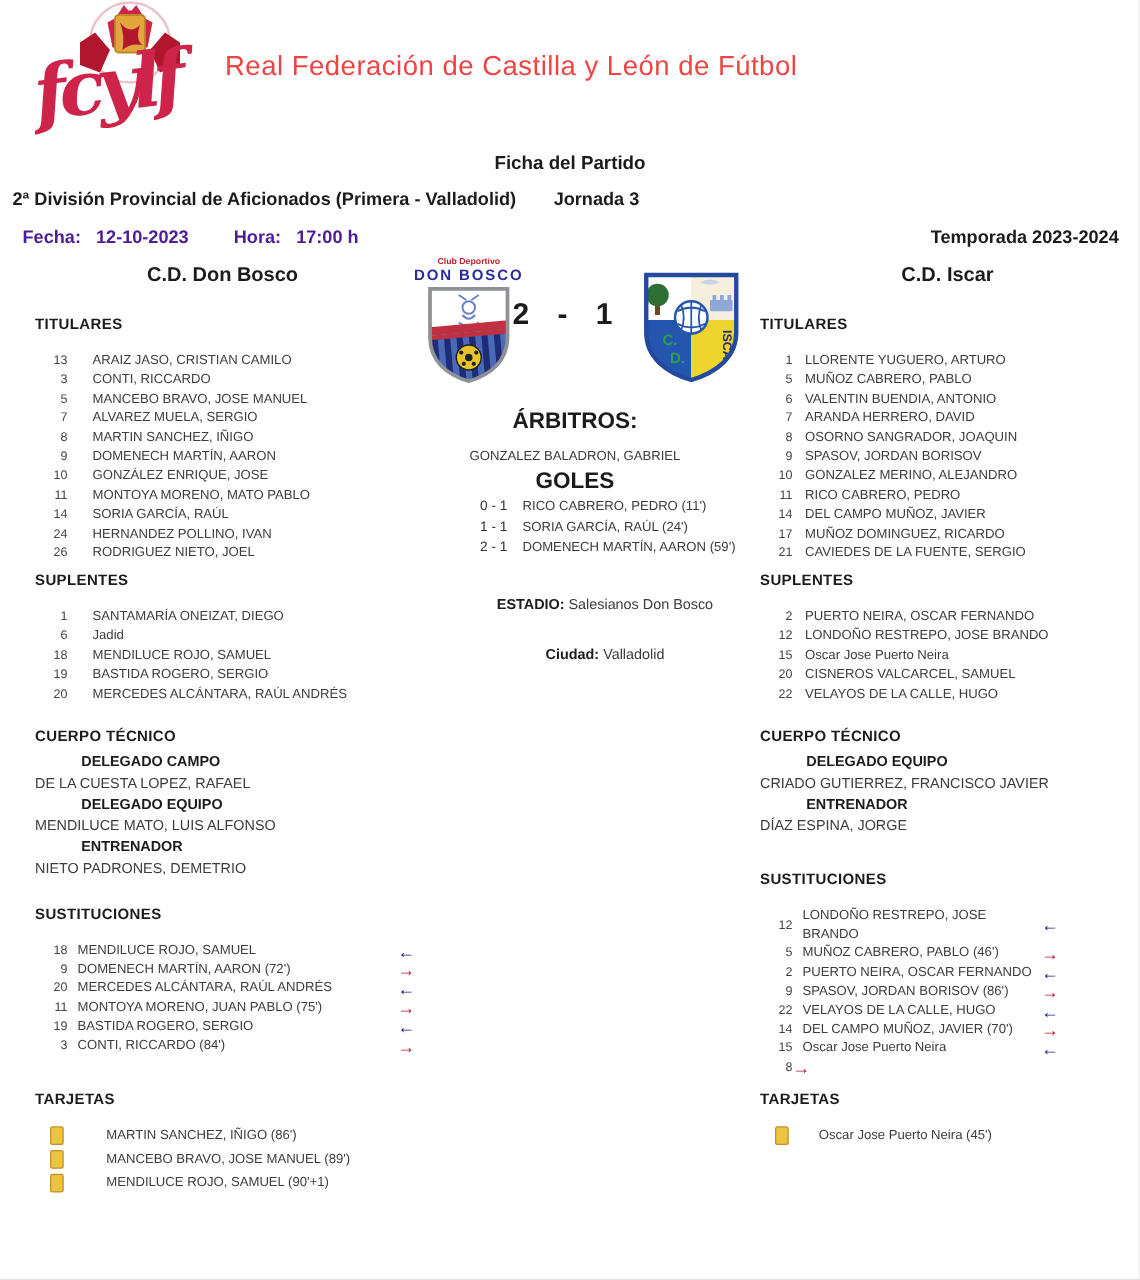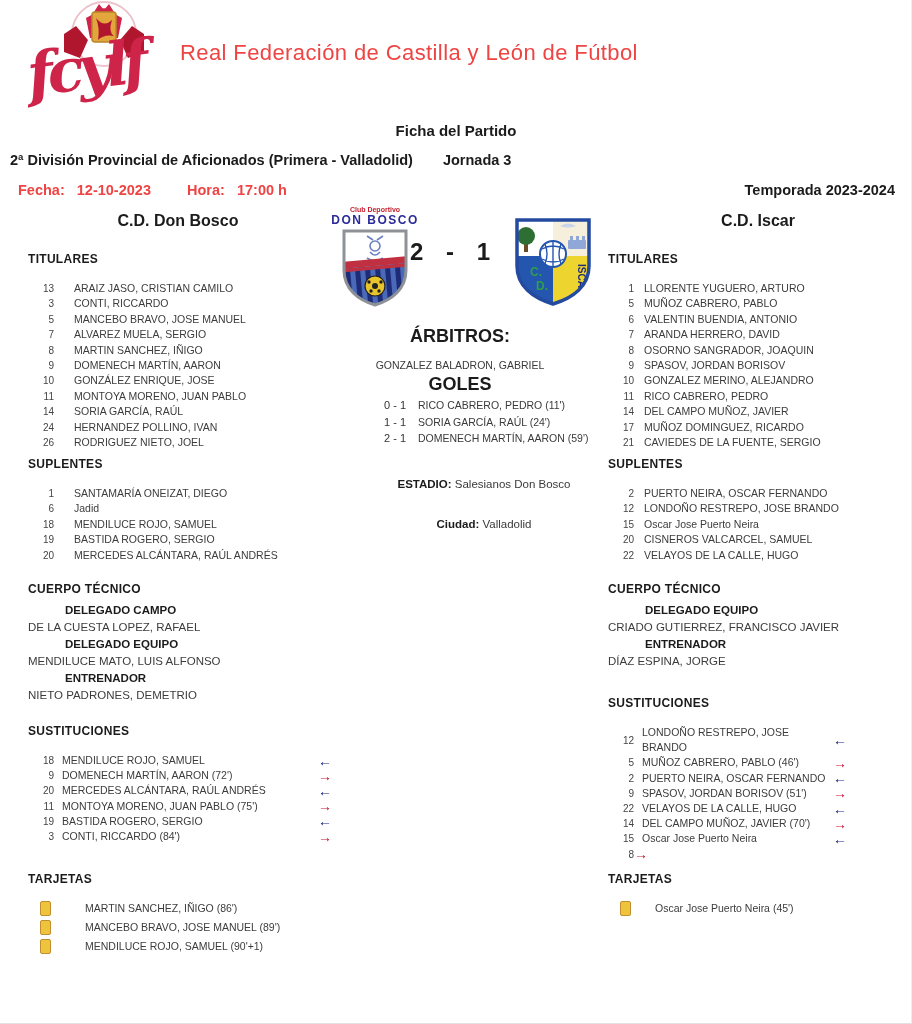--- a/index.html
+++ b/index.html
@@ -6,21 +6,21 @@
   body{font-family:"Liberation Sans","DejaVu Sans",sans-serif;color:#3a3a3a;}
   .page{position:relative;width:912px;height:1024px;background:#fff;overflow:hidden;
         border-right:1px solid #ededed;border-bottom:1px solid #e2e2e2;box-sizing:border-box;}
 
   
   .logo{position:absolute;left:26px;top:0px;}
   .fed-title{position:absolute;left:180px;top:40px;font-size:22px;font-weight:normal;color:#ef4444;letter-spacing:.4px;}
   .doc-title{position:absolute;left:306px;top:122px;width:300px;text-align:center;font-size:15px;font-weight:bold;color:#1b1b1b;}
   .competition{position:absolute;left:10px;top:152px;font-size:14.5px;font-weight:bold;color:#1b1b1b;}
   .competition .jornada{margin-left:26px;}
-  .dateline{position:absolute;left:18px;top:182px;font-size:14.5px;font-weight:bold;color:#ef4444;}
+  .dateline{position:absolute;left:18px;top:182px;font-size:14.5px;font-weight:bold;color:#4c1d95;}
   .dateline .lbl{margin-right:8px;}
   .dateline .gap{display:inline-block;width:28px;}
   .temporada{position:absolute;right:16px;top:182px;font-size:14.5px;font-weight:bold;color:#1b1b1b;}
 
   
   .team-name{position:absolute;top:212px;width:300px;text-align:center;font-size:16px;font-weight:bold;color:#1b1b1b;}
   .team-name.home{left:28px;}
   .team-name.away{left:608px;}
 
   
@@ -247,21 +247,21 @@
           <span class="pname">DOMENECH MARTÍN, AARON</span>
         </div>
 
         <div class="prow">
           <span class="num">10</span>
           <span class="pname">GONZÁLEZ ENRIQUE, JOSE</span>
         </div>
 
         <div class="prow">
           <span class="num">11</span>
-          <span class="pname">MONTOYA MORENO, JUAN PABLO</span>
+          <span class="pname">MONTOYA MORENO, MATO PABLO</span>
         </div>
 
         <div class="prow">
           <span class="num">14</span>
           <span class="pname">SORIA GARCÍA, RAÚL</span>
         </div>
 
         <div class="prow">
           <span class="num">24</span>
           <span class="pname">HERNANDEZ POLLINO, IVAN</span>
@@ -514,21 +514,21 @@
         </div>
 
         <div class="srow">
           <span class="num">2</span>
           <span class="pname">PUERTO NEIRA, OSCAR FERNANDO</span>
           <span class="arrow in"></span>
         </div>
 
         <div class="srow">
           <span class="num">9</span>
-          <span class="pname">SPASOV, JORDAN BORISOV (51')</span>
+          <span class="pname">SPASOV, JORDAN BORISOV (86')</span>
           <span class="arrow out"></span>
         </div>
 
         <div class="srow">
           <span class="num">22</span>
           <span class="pname">VELAYOS DE LA CALLE, HUGO</span>
           <span class="arrow in"></span>
         </div>
 
         <div class="srow">

